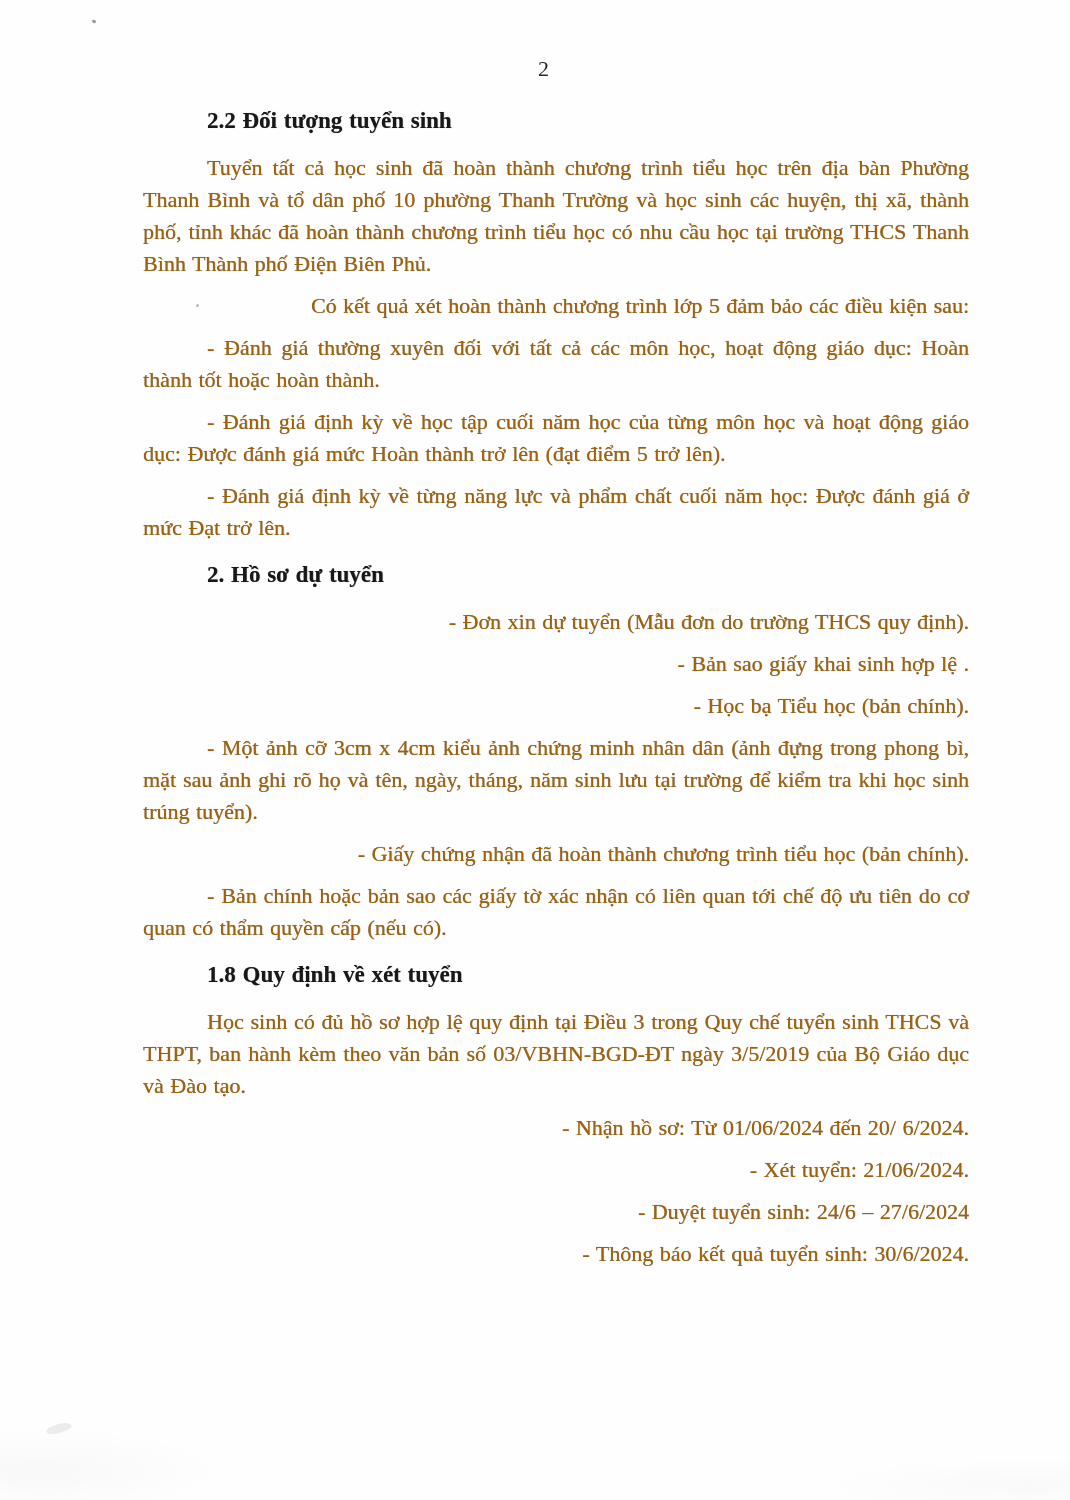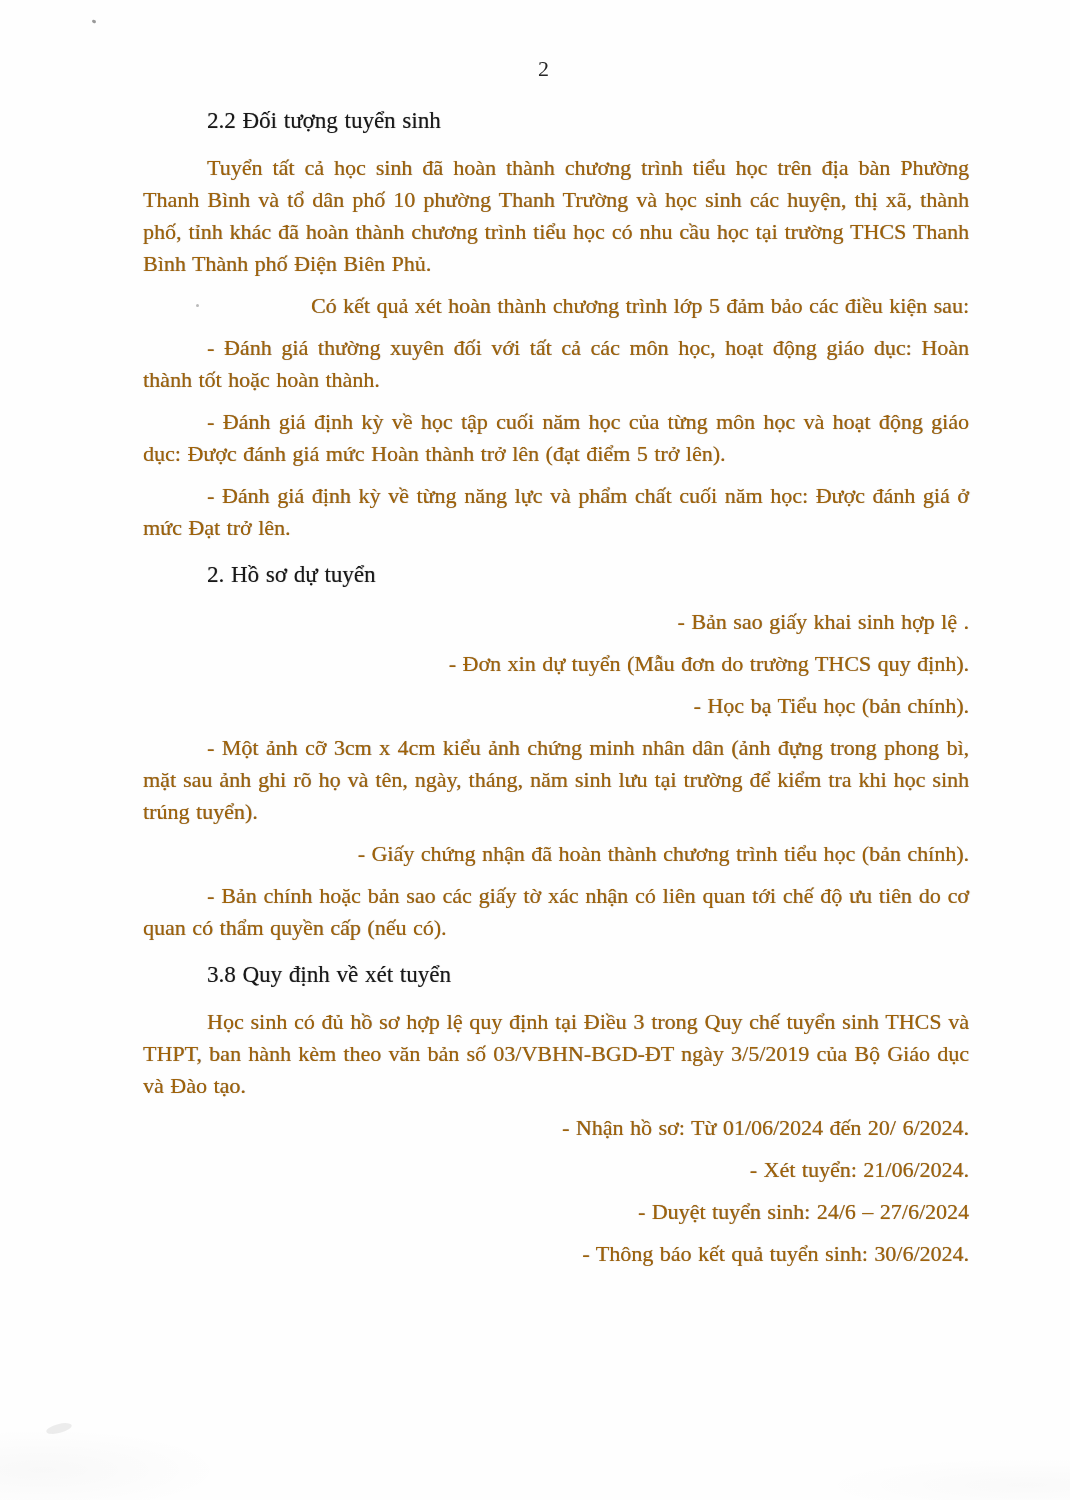--- a/index.html
+++ b/index.html
@@ -38,21 +38,21 @@
     left: 143px;
     width: 826px;
     font-size: 22px;
     line-height: 32px;
     
     text-shadow: 0.35px 0.35px 0.7px rgba(35,35,35,0.55);
     word-spacing: 1px;
   }
 
   .hd {
-    font-weight: normal;
+    font-weight: bold;
     font-size: 23px;
     line-height: 32px;
     margin: 15px 0 15px 64px;
     color: #181818;
   }
 
   .para {
     margin: 10px 0;
     text-indent: 64px;
     text-align: justify;
@@ -101,33 +101,33 @@
 
     <p class="para">- Đánh giá thường xuyên đối với tất cả các môn học, hoạt động giáo dục: Hoàn thành tốt hoặc hoàn thành.</p>
 
     <p class="para">- Đánh giá định kỳ về học tập cuối năm học của từng môn học và hoạt động giáo dục: Được đánh giá mức Hoàn thành trở lên (đạt điểm 5 trở lên).</p>
 
     <p class="para">- Đánh giá định kỳ về từng năng lực và phẩm chất cuối năm học: Được đánh giá ở mức Đạt trở lên.</p>
 
 
     <div class="hd">2. Hồ sơ dự tuyển</div>
 
+    <p class="para single">- Đơn xin dự tuyển (Mẫu đơn do trường THCS quy định).</p>
+
     <p class="para single">- Bản sao giấy khai sinh hợp lệ .</p>
-
-    <p class="para single">- Đơn xin dự tuyển (Mẫu đơn do trường THCS quy định).</p>
 
     <p class="para single">- Học bạ Tiểu học (bản chính).</p>
 
     <p class="para">- Một ảnh cỡ 3cm x 4cm kiểu ảnh chứng minh nhân dân (ảnh đựng trong phong bì, mặt sau ảnh ghi rõ họ và tên, ngày, tháng, năm sinh lưu tại trường để kiểm tra khi học sinh trúng tuyển).</p>
 
     <p class="para single">- Giấy chứng nhận đã hoàn thành chương trình tiểu học (bản chính).</p>
 
     <p class="para">- Bản chính hoặc bản sao các giấy tờ xác nhận có liên quan tới chế độ ưu tiên do cơ quan có thẩm quyền cấp (nếu có).</p>
 
-    <div class="hd">3.8 Quy định về xét tuyển</div>
+    <div class="hd">1.8 Quy định về xét tuyển</div>
 
     <p class="para">Học sinh có đủ hồ sơ hợp lệ quy định tại Điều 3 trong Quy chế tuyển sinh THCS và THPT, ban hành kèm theo văn bản số 03/VBHN-BGD-ĐT ngày 3/5/2019 của Bộ Giáo dục và Đào tạo.</p>
 
 
     <p class="para single">- Nhận hồ sơ: Từ 01/06/2024 đến 20/ 6/2024.</p>
 
     <p class="para single">- Xét tuyển: 21/06/2024.</p>
 
     <p class="para single">- Duyệt tuyển sinh: 24/6 – 27/6/2024</p>
 

